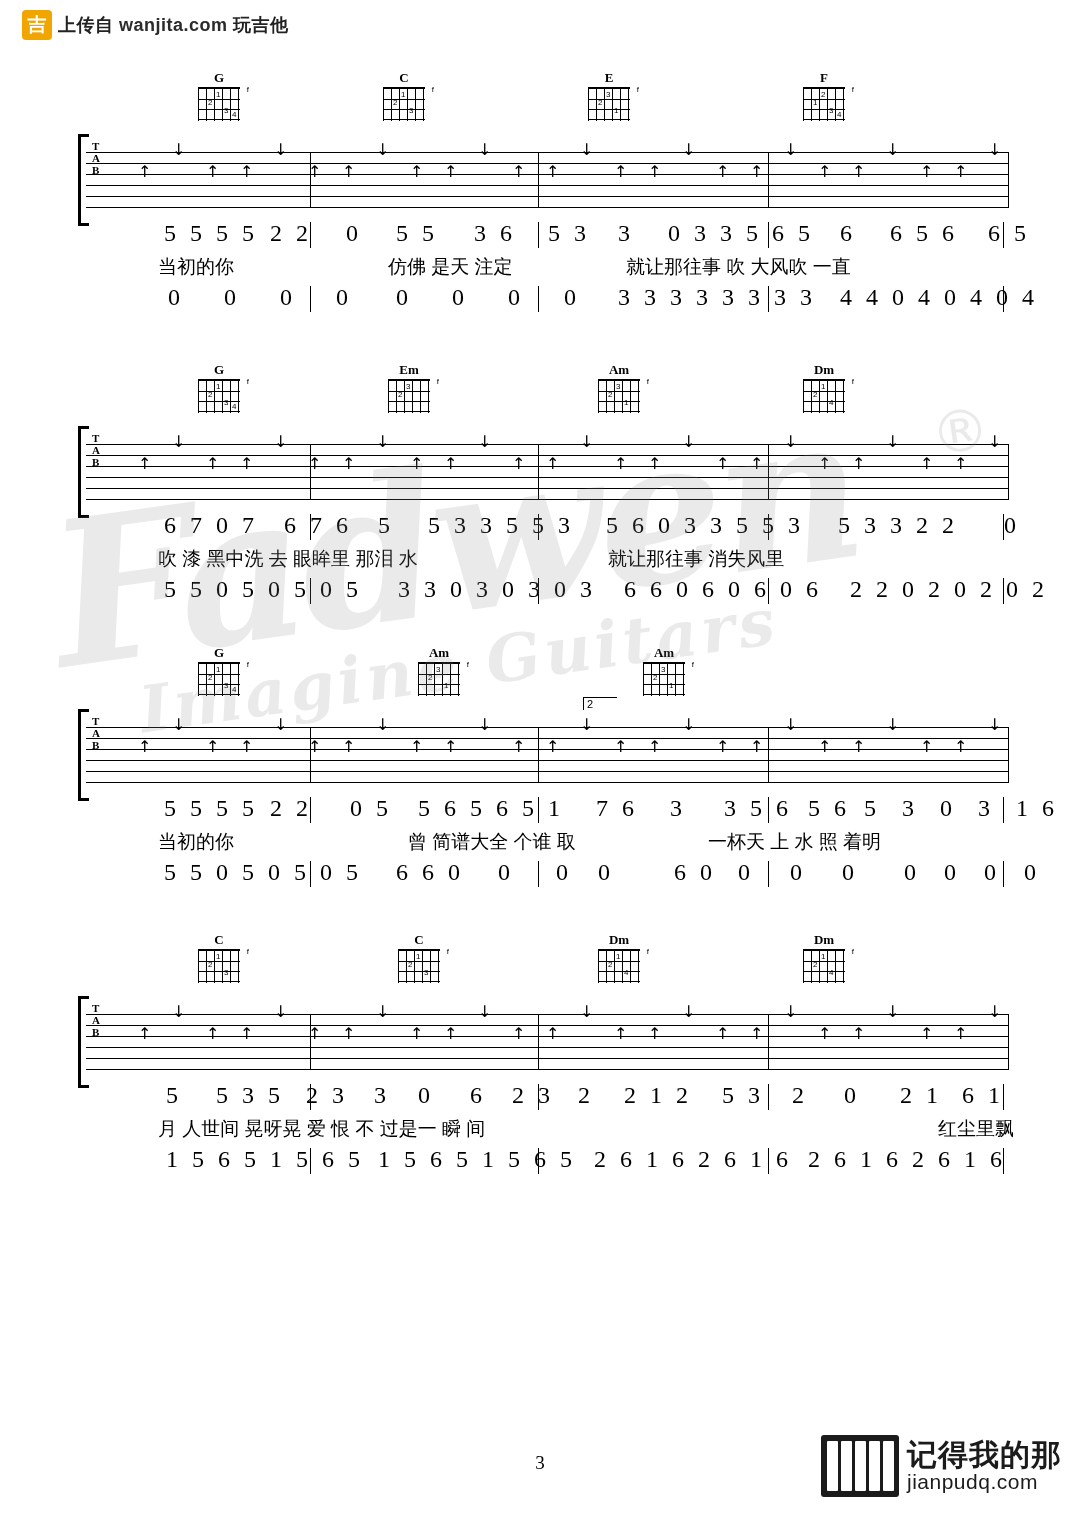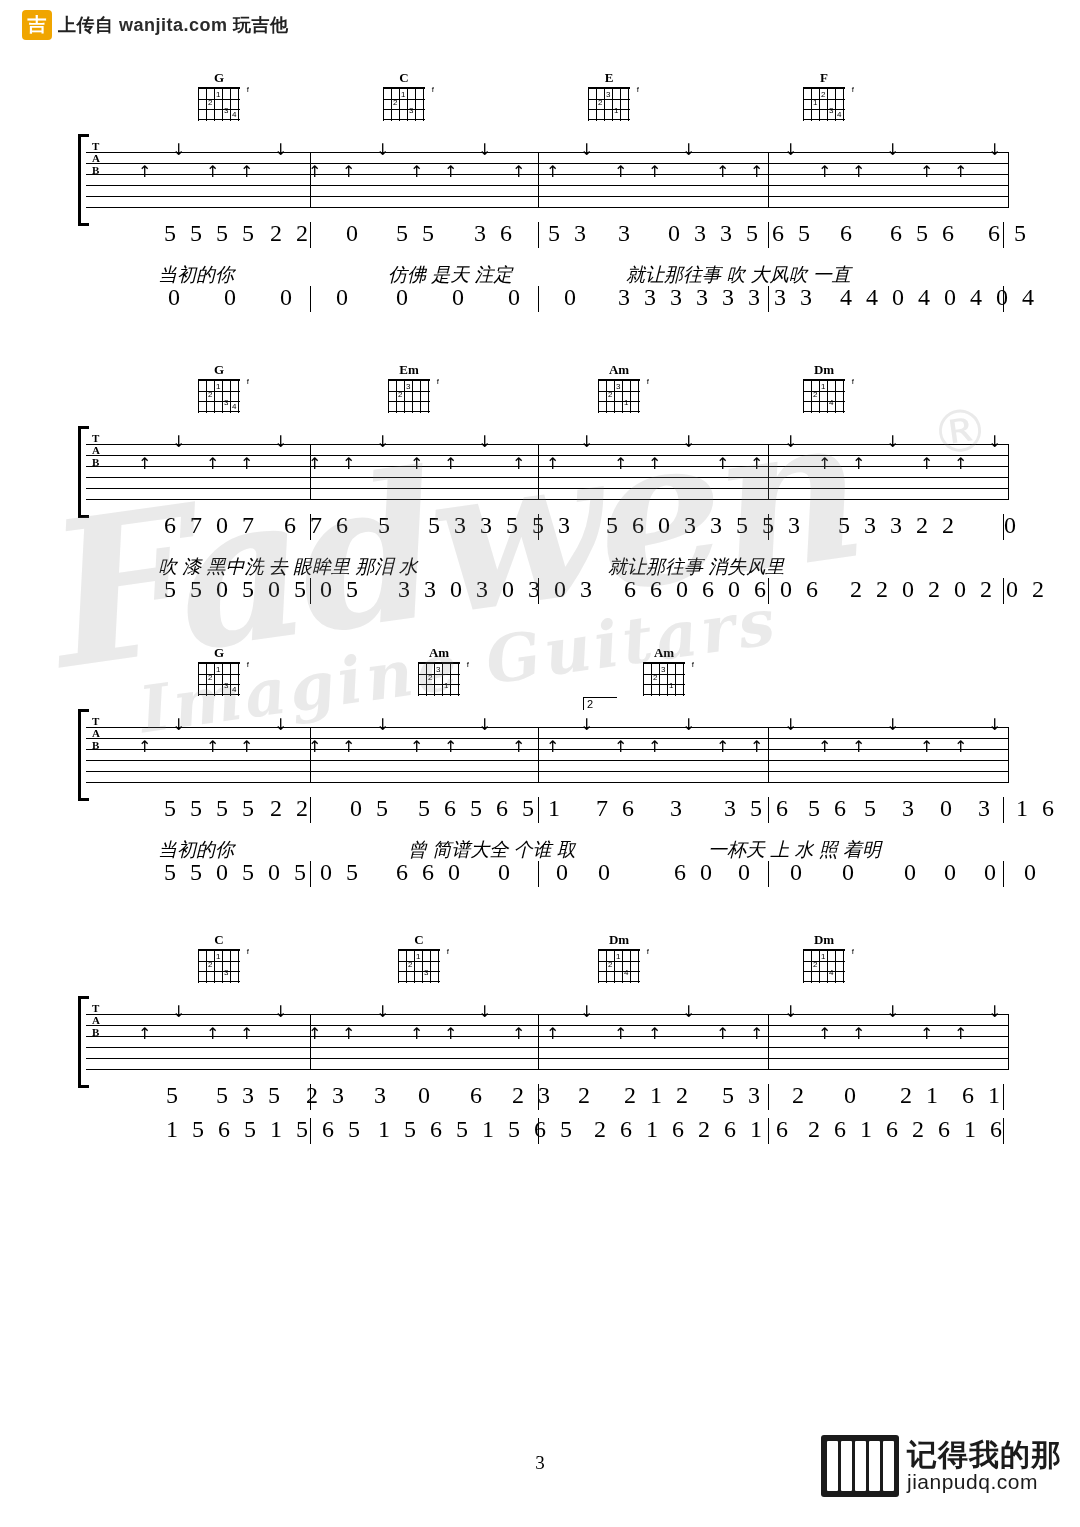--- a/index.html
+++ b/index.html
@@ -92,21 +92,21 @@
     font-size:24px;
   }
   .numrow span.n{position:absolute;top:0;}
   .numrow .bar{position:absolute;top:2px;width:1px;height:26px;background:#000;}
 
   .lyricrow{
     position:relative;height:30px;
     font-family:"Liberation Sans", sans-serif;
     font-size:19px;
   }
-  .lyricrow span{position:absolute;top:8px;white-space:nowrap;font-style:italic;}
+  .lyricrow span{position:absolute;top:0;white-space:nowrap;}
 
   
   .pageno{
     position:absolute;left:0;right:0;top:1452px;text-align:center;
     font-size:19px;font-family:"Liberation Serif",serif;
   }
   .brand{
     position:absolute;right:18px;top:1435px;
     display:flex;align-items:center;gap:8px;
   }
@@ -834,20 +834,24 @@
       <span class="n" style="left: 766px;">0</span>
       <span class="n" style="left: 822px;">2</span>
       <span class="n" style="left: 848px;">1</span>
       <span class="n" style="left: 884px;">6</span>
       <span class="n" style="left: 910px;">1</span>
       <div class="bar" style="left: 232px;"></div>
       <div class="bar" style="left: 460px;"></div>
       <div class="bar" style="left: 690px;"></div>
       <div class="bar" style="left: 925px;"></div>
     </div>
+    <div class="lyricrow">
+      <span style="left: 80px;">月  人世间  晃呀晃     爱 恨   不 过是一  瞬  间</span>
+      <span style="left: 860px;">红尘里飘</span>
+    </div>
     <div class="numrow">
       <span class="n" style="left: 88px;">1</span>
       <span class="n" style="left: 114px;">5</span>
       <span class="n" style="left: 140px;">6</span>
       <span class="n" style="left: 166px;">5</span>
       <span class="n" style="left: 192px;">1</span>
       <span class="n" style="left: 218px;">5</span>
       <span class="n" style="left: 244px;">6</span>
       <span class="n" style="left: 270px;">5</span>
       <span class="n" style="left: 300px;">1</span>

